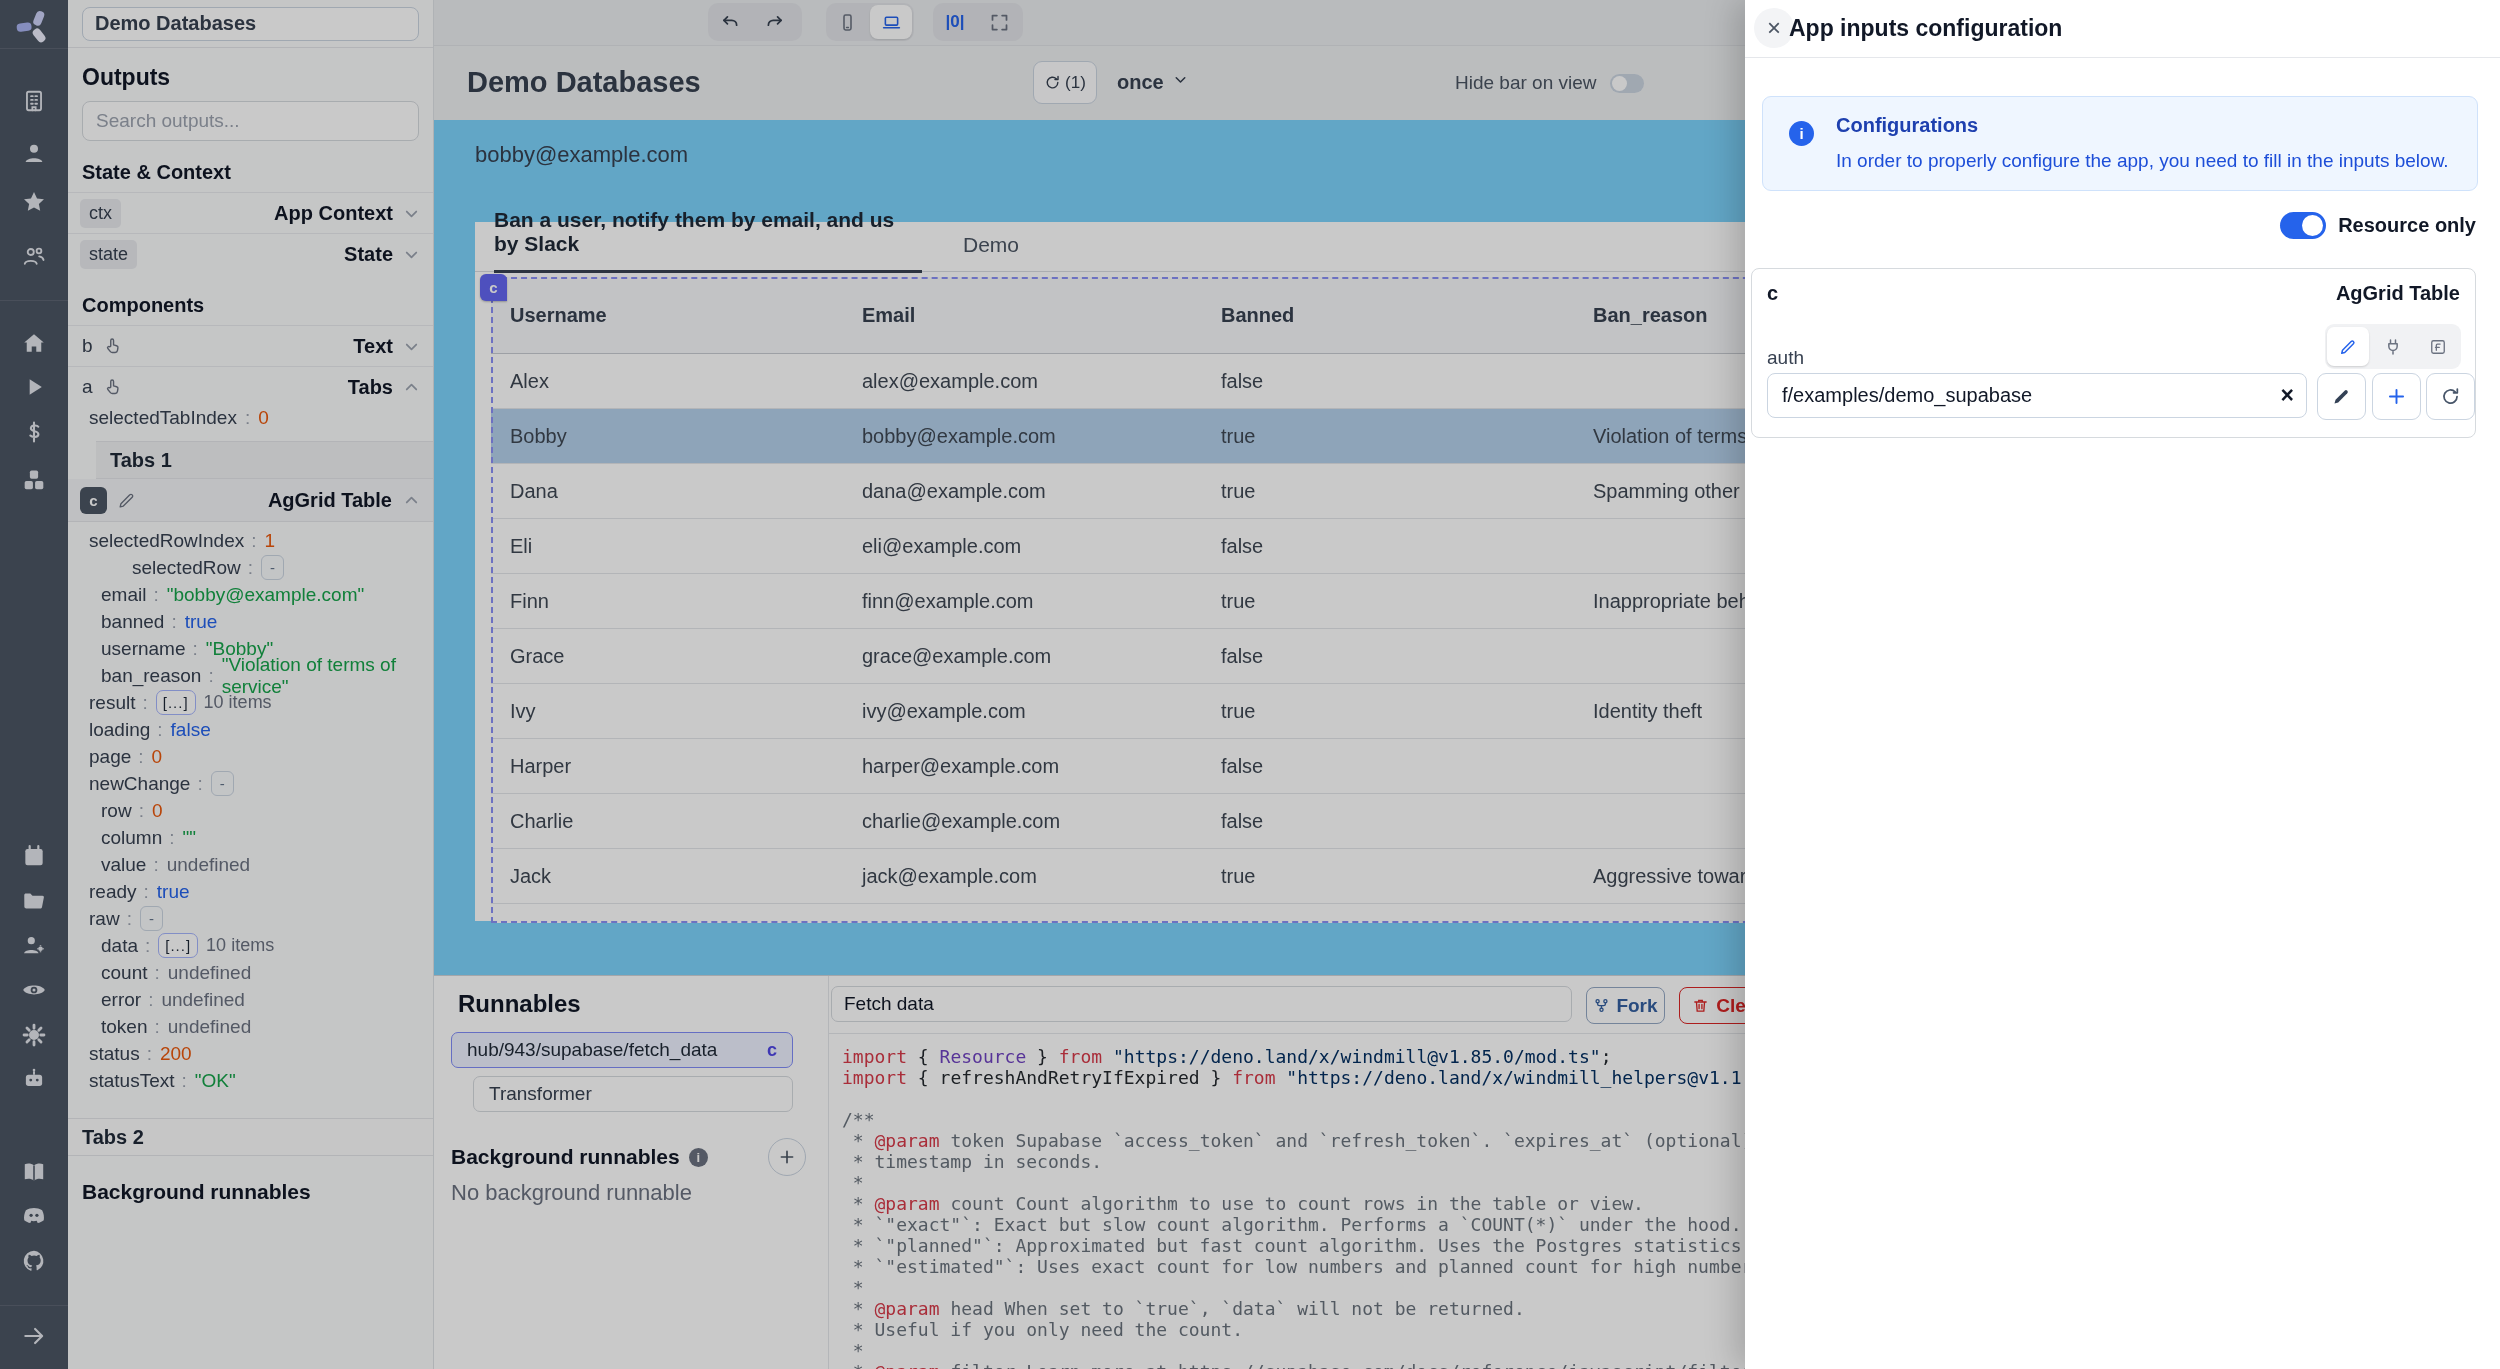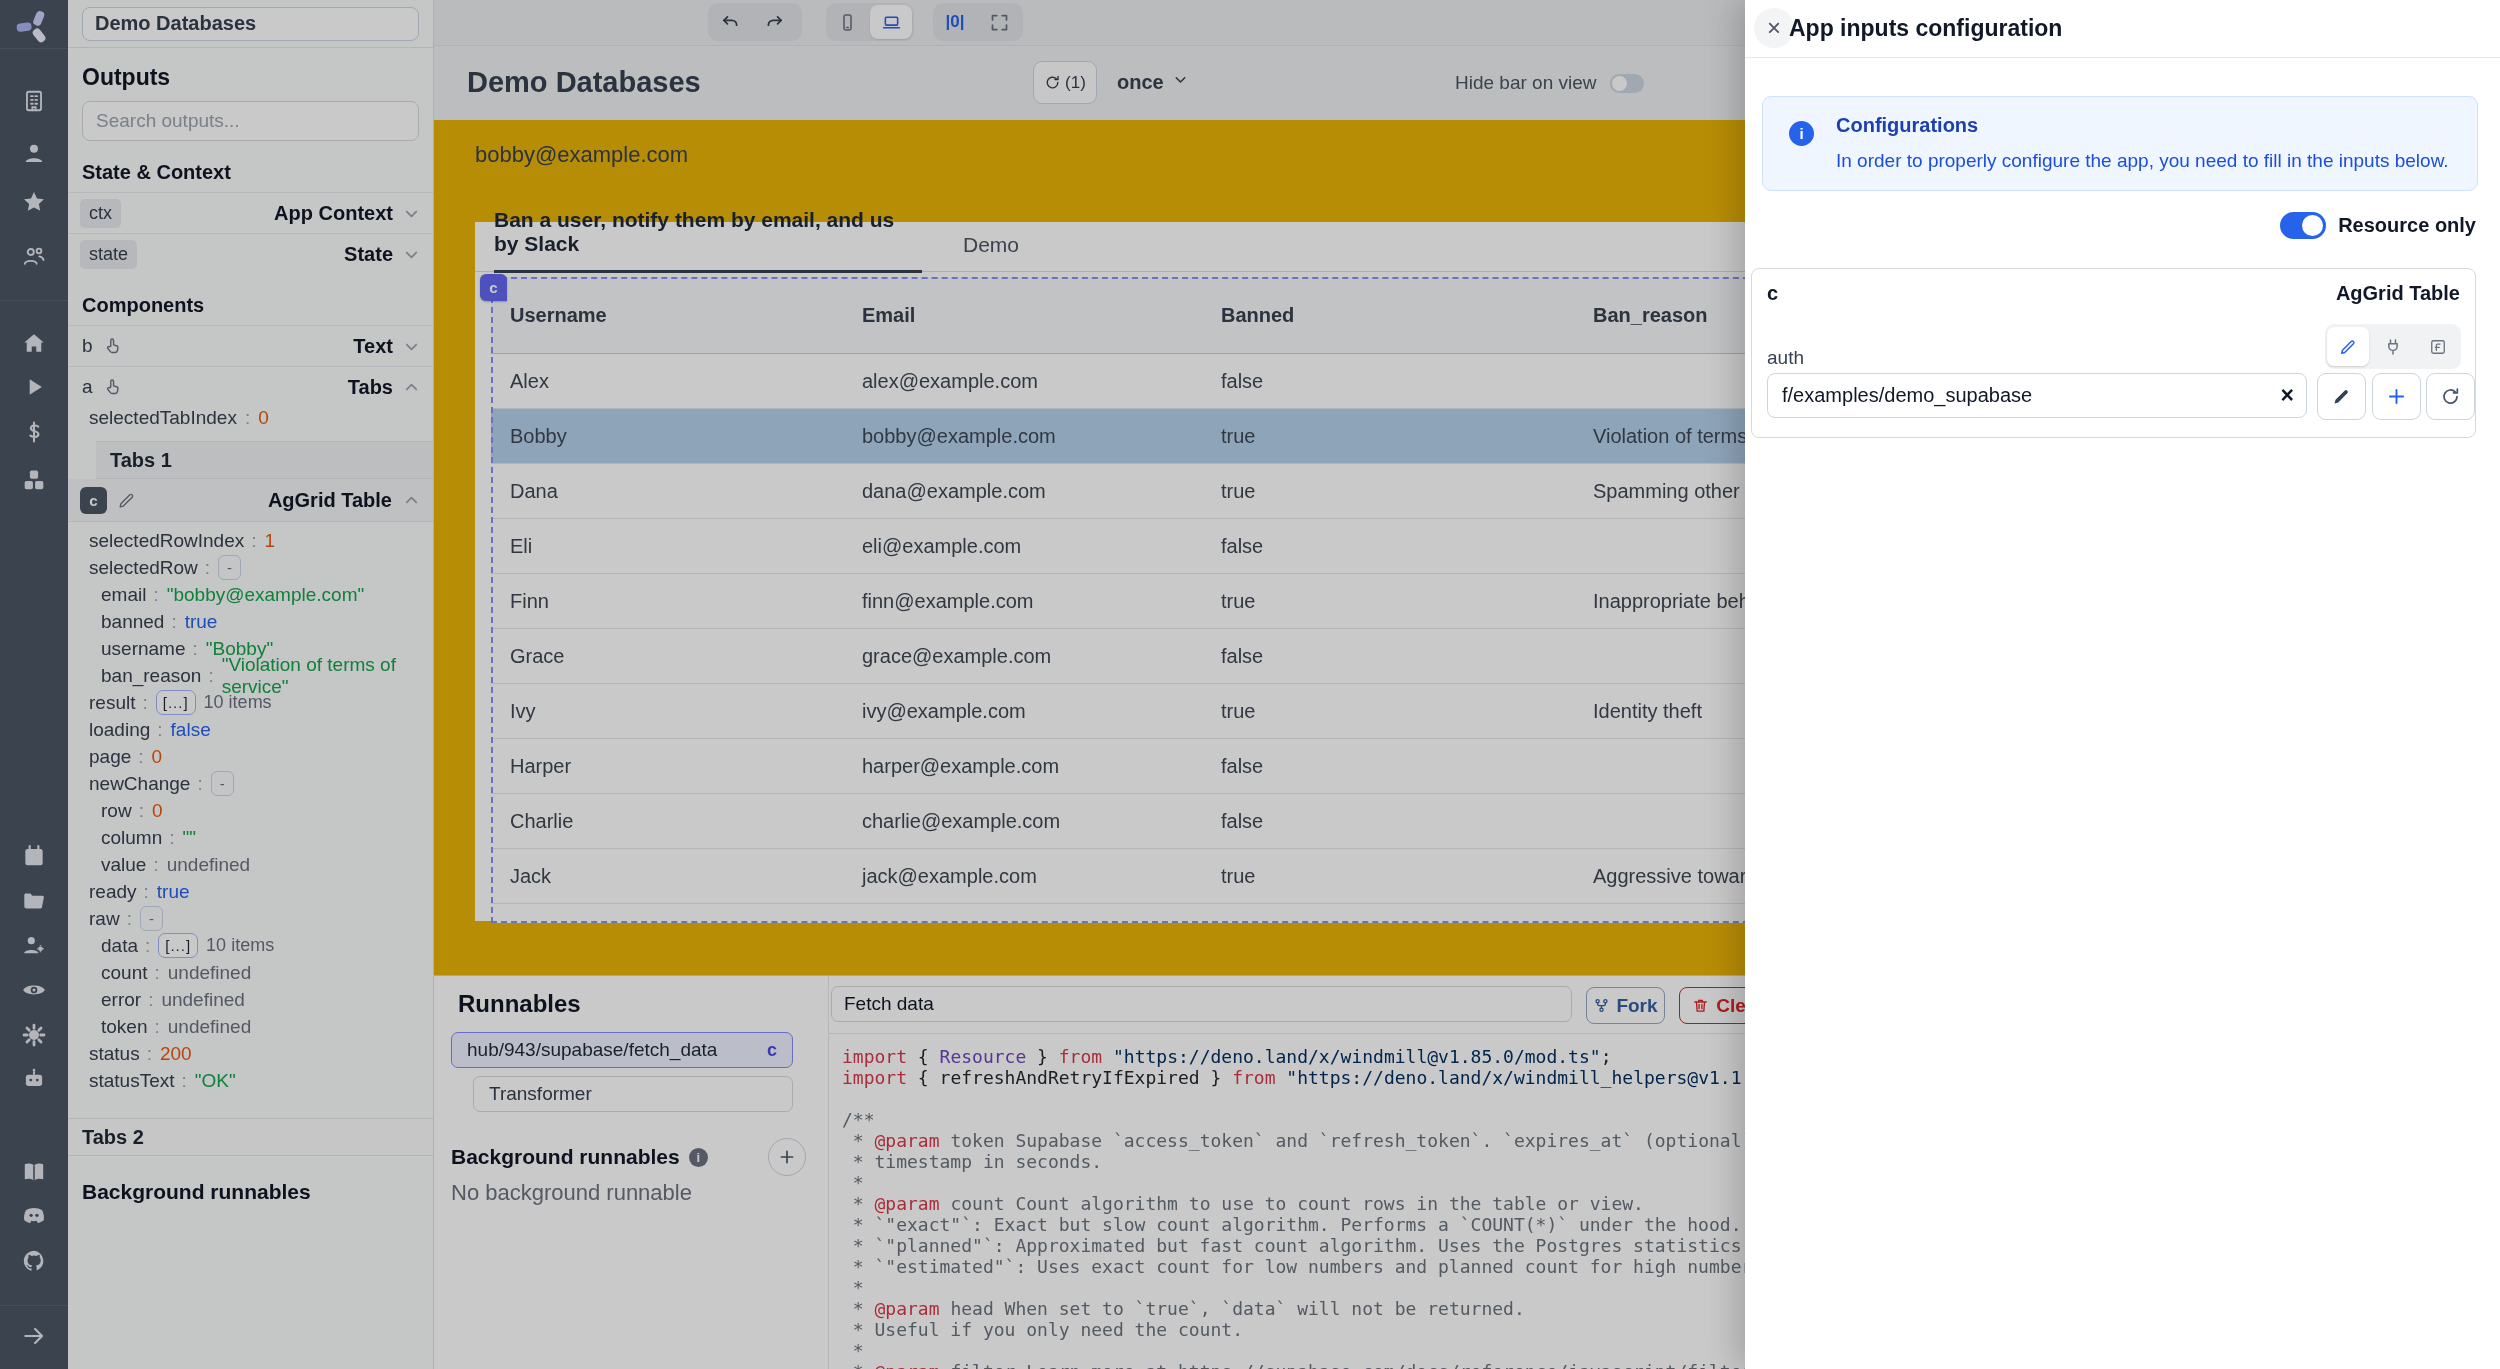--- a/index.html
+++ b/index.html
@@ -58,21 +58,21 @@
   .tbtn.blue{color:#2563eb;font-weight:700;font-size:17px;}
   .hdr{position:absolute;left:0;top:45px;right:0;height:75px;display:flex;align-items:center;}
   .hdr-title{font-size:29px;font-weight:800;color:#374151;margin-left:34px;}
   .refresh-btn{position:absolute;left:600px;top:16px;width:62px;height:41px;border:1px solid #cbd5e1;background:#fdfdfe;border-radius:9px;display:flex;align-items:center;justify-content:center;gap:4px;font-size:17px;color:#374151;}
   .refresh-btn .ic{width:17px;height:17px;color:#374151;}
   .once{position:absolute;left:684px;top:26px;display:flex;gap:8px;font-size:20px;font-weight:600;color:#374151;}
   .once .chev{width:17px;height:17px;color:#374151;}
   .hidebar{position:absolute;left:1022px;top:27px;display:flex;align-items:center;gap:13px;font-size:19px;color:#4b5563;}
   .sw-off{width:34px;height:19px;border-radius:10px;background:#cbd5e1;position:relative;}
   .sw-off:after{content:"";position:absolute;left:2px;top:2px;width:15px;height:15px;border-radius:50%;background:#fff;}
-  .canvas{position:absolute;left:0;top:120px;right:0;height:855px;background:#eab308;}
+  .canvas{position:absolute;left:0;top:120px;right:0;height:855px;background:#7dd3fc;}
   .txt-b{position:absolute;left:42px;top:22px;font-size:22px;color:#374151;}
   .card{position:absolute;left:42px;top:102px;right:0;height:699px;background:#fff;}
   .tabbar{position:absolute;left:0;top:0;right:0;height:49px;border-bottom:1px solid #d9dce1;display:flex;align-items:flex-end;}
   .tab{font-size:21px;padding:0 0 14px 0;}
   .tab.active{margin-left:19px;font-weight:600;color:#1f2937;border-bottom:3px solid #374151;margin-bottom:-2px;width:428px;}
   .tab.idle{margin-left:41px;color:#4b5563;}
   .grid{position:absolute;left:16px;top:55px;right:0;height:646px;background:#fff;}
   .g-head{display:flex;height:76px;background:#f7f8fa;border-bottom:1px solid #c8ccd2;align-items:center;font-weight:600;font-size:20px;color:#374151;}
   .g-row{display:flex;height:54px;border-bottom:1px solid #e3e6ea;align-items:center;font-size:20px;color:#3f4854;background:#fff;}
   .g-row.sel{background:#b5d1eb;}
@@ -344,21 +344,21 @@
             <path d="M6 14.5l6-6 6 6"></path>
           </svg>
         </span>
     </div>
     <div class="tree" id="tree">
         <div class="trow" style="padding-left:21px;">
           <span class="k">selectedRowIndex</span>
           <span class="colon">:</span>
           <span class="v-num">1</span>
         </div>
-        <div class="trow" style="padding-left:21px;">
+        <div class="trow" style="padding-left:28px;margin-left:36px;">
           <span class="k">selectedRow</span>
           <span class="colon">:</span>
           <span class="chip">-</span>
         </div>
         <div class="trow" style="padding-left:33px;">
           <span class="k">email</span>
           <span class="colon">:</span>
           <span class="v-str">"bobby@example.com"</span>
         </div>
         <div class="trow" style="padding-left:33px;">

